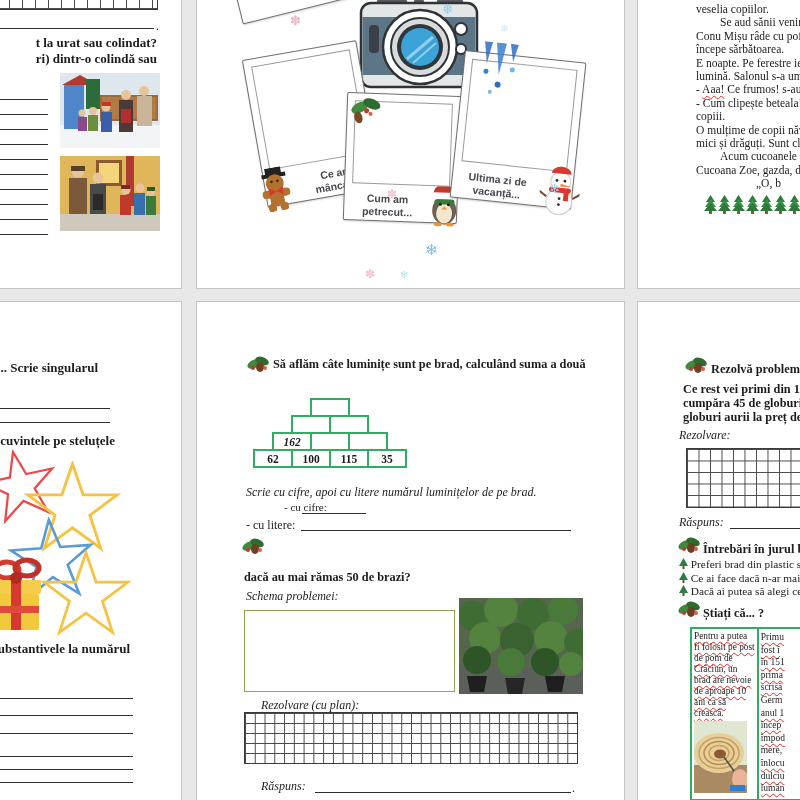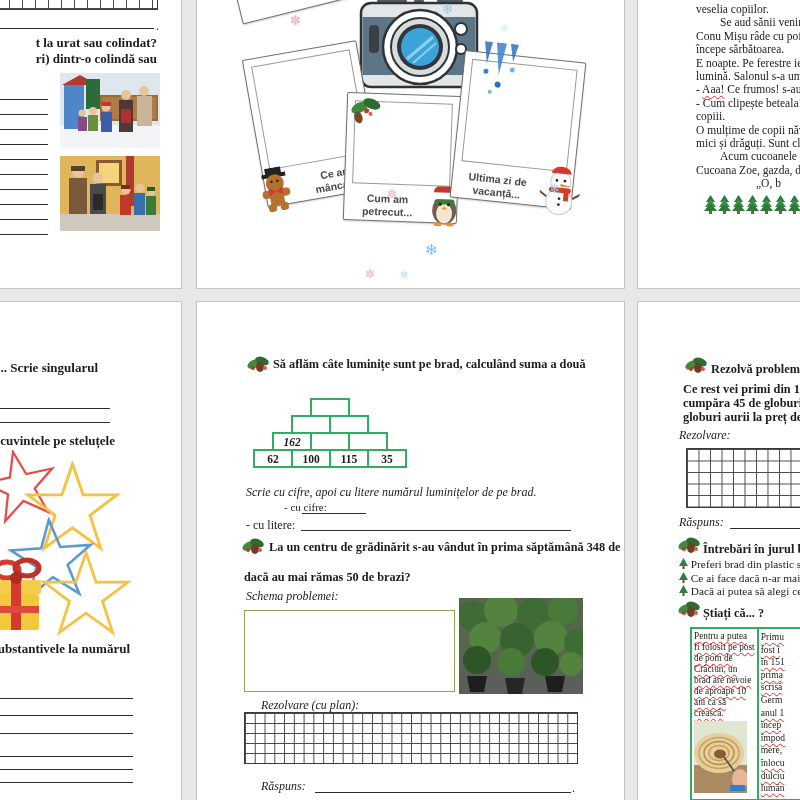--- a/index.html
+++ b/index.html
@@ -354,21 +354,20 @@
     <div class="abs" style="left:49px;top:216px;font-size:12px;">- cu litere:</div>
     <div class="abs ln" style="left:104px;top:227px;width:270px;"></div>
 
     <svg class="abs" style="left:45px;top:235px;" width="22" height="18">
       <ellipse cx="7" cy="9" rx="7" ry="4" transform="rotate(-25 7 9)" fill="#3f8a3f"></ellipse>
       <ellipse cx="15" cy="6" rx="7" ry="4" transform="rotate(20 15 6)" fill="#2e6b2e"></ellipse>
       <ellipse cx="13" cy="12" rx="4" ry="5" fill="#6e3f22"></ellipse>
       <circle cx="6" cy="13" r="2" fill="#c0392b"></circle>
         <circle cx="18" cy="13" r="2" fill="#e05a4a"></circle>
     </svg>
-    <div class="abs b" style="left:72px;top:238px;font-size:12.3px;">La un centru de grădinărit s-au vândut în prima săptămână 348 de</div>
     <div class="abs b" style="left:47px;top:268px;font-size:12.3px;">dacă au mai rămas 50 de brazi?</div>
 
     <div class="abs i" style="left:49px;top:287px;font-size:12px;">Schema problemei:</div>
     <div class="abs" style="left:47px;top:308px;width:209px;height:80px;border:1.5px solid #8fa452;"></div>
 
     <svg class="abs" style="left:262px;top:296px;" width="124" height="96">
       <rect width="124" height="96" fill="#55664d"></rect>
       <rect y="70" width="124" height="26" fill="#5a5f5a"></rect>
       <circle cx="14" cy="18" r="15" fill="#3f6b34"></circle>
         <circle cx="42" cy="12" r="17" fill="#54823f"></circle>

